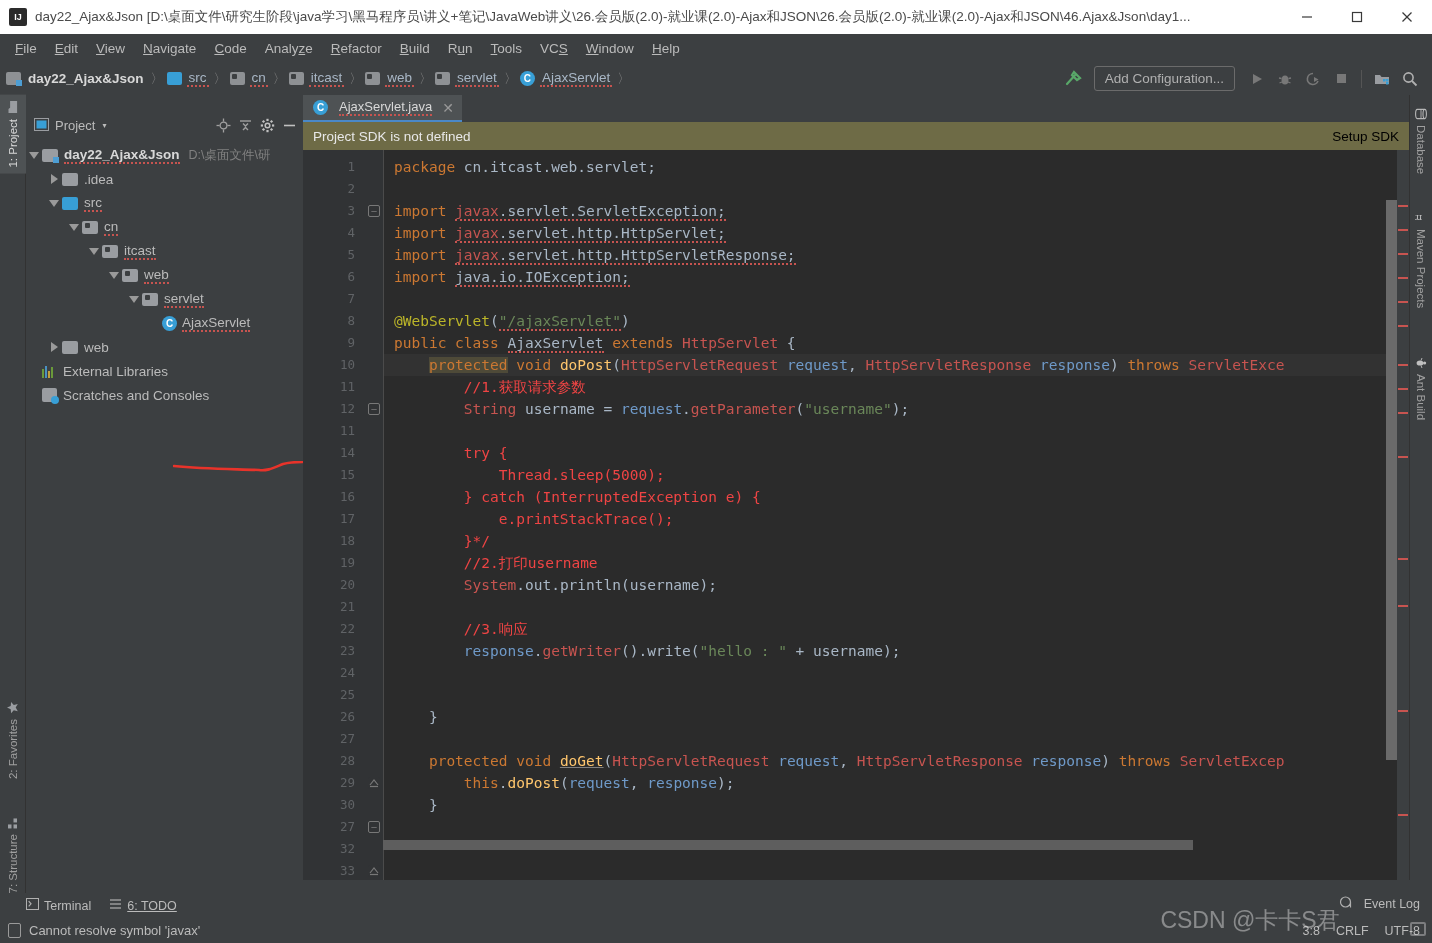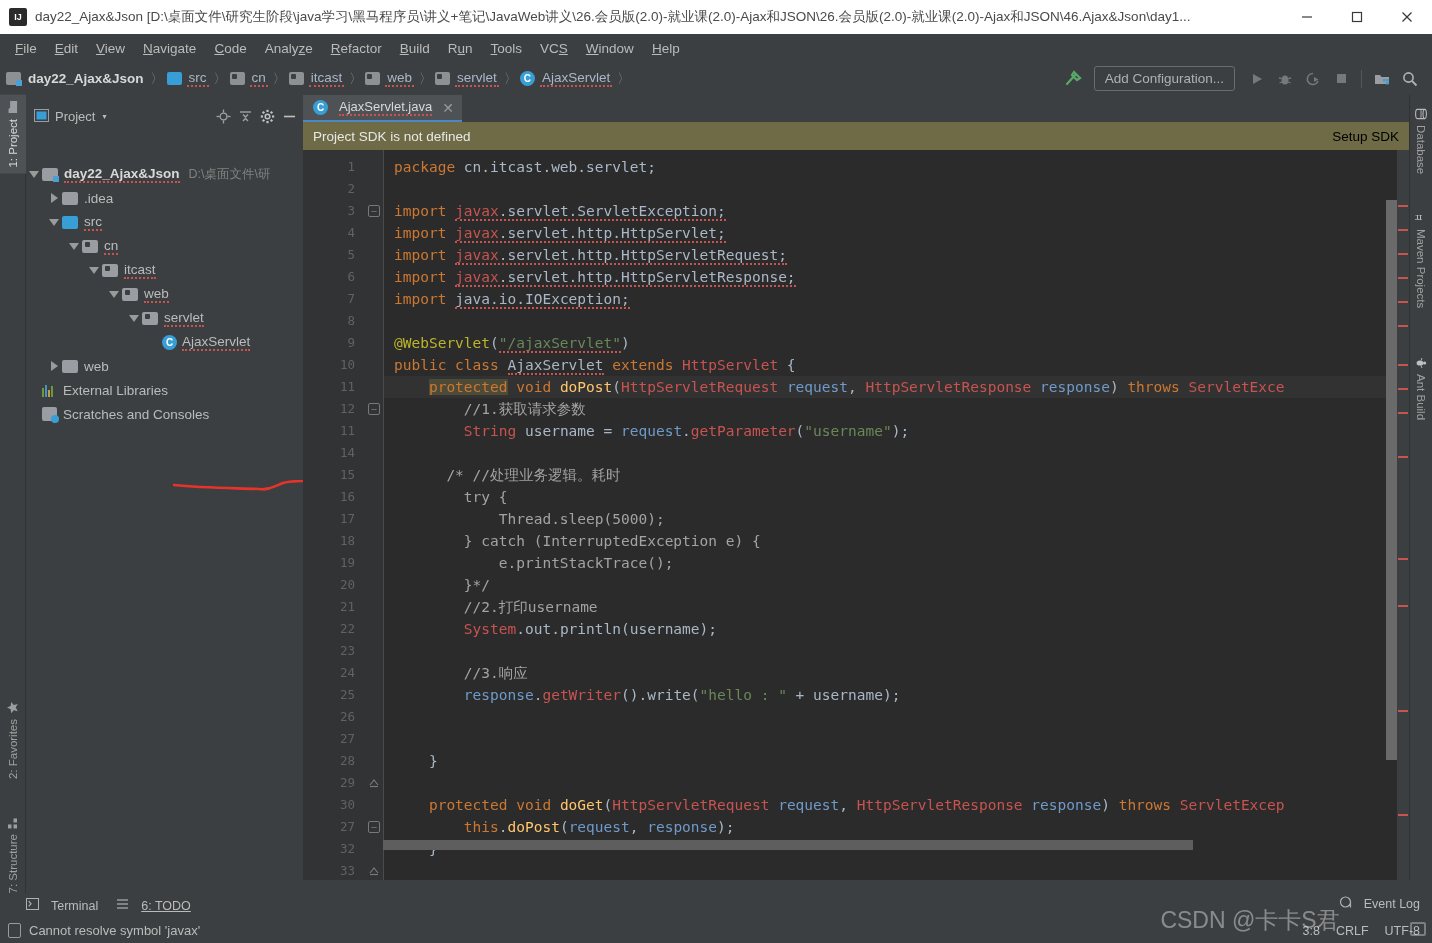--- a/index.html
+++ b/index.html
@@ -84,22 +84,22 @@
   .vtab {
     position: absolute; left: 0; width: 26px; color: #a0a0a0; font-size: 11.5px;
     writing-mode: vertical-rl; transform: rotate(180deg); white-space: nowrap;
     display: flex; align-items: center; padding: 6px 0; gap: 5px;
   }
   .vtab.active { background: #4e5254; color: #d8d8d8; }
   .vicon { width: 13px; height: 13px; flex: none; transform: rotate(90deg); }
 
   
   .project-panel {
-    position: absolute; left: 26px; top: 103px; width: 277px; height: 785px;
-    background: #3c3f41; display: flex; flex-direction: column; gap: 28px;
+    position: absolute; left: 26px; top: 112px; width: 277px; height: 785px;
+    background: #3c3f41; display: flex; flex-direction: column;
   }
   .pp-header {
     height: 27px; display: flex; align-items: center; padding: 0 4px 0 8px; flex: none;
   }
   .pp-title { color: #bbbbbb; font-size: 13px; margin-left: 6px; }
   .pp-caret { color: #bbb; font-size: 8px; margin-left: 7px; }
   .pp-tools { margin-left: auto; display: flex; align-items: center; gap: 2px; }
   .pp-tool { width: 20px; height: 20px; display:flex; align-items:center;justify-content:center; color: #a0a0a0; }
   .pp-tree { flex: 1; overflow: hidden; padding-top: 4px; position: relative; }
 
@@ -169,27 +169,27 @@
   .fold.tip { border: none; }
   .code-col { flex: 1; position: relative; padding-top: 6px; overflow: hidden;
               border-left: 1px solid #4b4b4b; background: #2b2b2b; }
   .cline {
     height: 22px; line-height: 22px; font-family: "DejaVu Sans Mono", monospace;
     font-size: 14.5px; white-space: pre; color: #a9b7c6; padding-left: 10px;
   }
   .cline.hl { background: #323232; }
   .kw { color: #cc7832; }
   .str { color: #6a8759; }
-  .cmt { color: #a3a3a3; }
+  .cmt { color: #ef4444; }
   .cls-err { color: #c75450; }
   .mth { color: #ffc66d; }
   .annot { color: #bbb529; }
   .param { color: #6f9ac9; }
   .err-u { border-bottom: 2px dotted #c75450; }
-  .warn-u { text-decoration-color: #808080; }
+  .warn-u { text-decoration: underline; text-decoration-color: #808080; }
   .hl-tok { background: #4e4a38; }
 
   
   .marker-bar {
     width: 12px; background: #3c3f41; flex: none; position: relative;
   }
   .marker { position: absolute; left: 1px; width: 10px; height: 2px; background: #c75450; }
   .vscroll {
     position: absolute; right: 12px; top: 0; width: 11px; background: #3c3f41;
   }
@@ -210,21 +210,21 @@
     position: absolute; right: 0; width: 23px; color: #a0a0a0; font-size: 11.5px;
     writing-mode: vertical-rl; white-space: nowrap;
     display: flex; align-items: center; padding: 6px 0; gap: 5px;
   }
 
   
   .bottom-strip {
     position: absolute; left: 0; top: 893px; width: 1432px; height: 25px;
     background: #3c3f41; display: flex; align-items: center; padding-left: 26px;
   }
-  .btab { display: flex; align-items: center; gap: 12px; color: #bbbbbb; font-size: 12.5px; margin-right: 18px; }
+  .btab { display: flex; align-items: center; gap: 5px; color: #bbbbbb; font-size: 12.5px; margin-right: 18px; }
 
   
   .statusbar {
     position: absolute; left: 0; top: 918px; width: 1432px; height: 25px;
     background: #3c3f41; display: flex; align-items: center; padding-left: 8px;
   }
   .sb-msg { color: #bbbbbb; font-size: 13px; margin-left: 8px; }
   .sb-right { margin-left: auto; display: flex; align-items: center; gap: 16px; padding-right: 12px;
               color: #bbbbbb; font-size: 12.5px; }
   .doc-ico { width: 13px; height: 15px; border: 1px solid #9a9a9a; border-radius: 2px; flex: none; }
@@ -609,31 +609,29 @@
         <div class="fold tip" style="top: 715px;"><svg width="12" height="12" viewBox="0 0 12 12">
             <path d="M2 8 L6 3 L10 8" fill="none" stroke="#787878" stroke-width="1.2"></path>
             <line x1="2" y1="9.5" x2="10" y2="9.5" stroke="#787878" stroke-width="1.2"></line>
           </svg></div>
       </div>
     <div class="code-col" id="code">
         <div class="cline"><span class="kw">package</span> cn.itcast.web.servlet;</div>
         <div class="cline">&nbsp;</div>
         <div class="cline"><span class="kw">import</span> <span class="err-u"><span class="cls-err">javax</span>.servlet.ServletException;</span></div>
         <div class="cline"><span class="kw">import</span> <span class="err-u"><span class="cls-err">javax</span>.servlet.http.HttpServlet;</span></div>
-        <div class="cline"><span class="kw">import</span> <span class="err-u"><span class="cls-err">javax</span>.servlet.http.HttpServletRequest;</span></div>
         <div class="cline"><span class="kw">import</span> <span class="err-u"><span class="cls-err">javax</span>.servlet.http.HttpServletResponse;</span></div>
         <div class="cline"><span class="kw">import</span> <span class="err-u">java.io.IOException;</span></div>
         <div class="cline">&nbsp;</div>
         <div class="cline"><span class="annot">@WebServlet</span>(<span class="str err-u">"/ajaxServlet"</span>)</div>
         <div class="cline"><span class="kw">public class</span> <span class="err-u">AjaxServlet</span> <span class="kw">extends</span> <span class="cls-err">HttpServlet</span> {</div>
         <div class="cline hl">    <span class="kw hl-tok">protected</span> <span class="kw">void</span> <span class="mth">doPost</span>(<span class="cls-err">HttpServletRequest</span> <span class="param">request</span>, <span class="cls-err">HttpServletResponse</span> <span class="param">response</span>) <span class="kw">throws</span> <span class="cls-err">ServletExce</span></div>
         <div class="cline">        <span class="cmt">//1.获取请求参数</span></div>
         <div class="cline">        <span class="cls-err">String</span> username = <span class="param">request</span>.<span class="cls-err">getParameter</span>(<span class="str">"username"</span>);</div>
         <div class="cline">&nbsp;</div>
-        <div class="cline">      <span class="cmt">/* //处理业务逻辑。耗时</span></div>
         <div class="cline">        <span class="cmt">try {</span></div>
         <div class="cline">            <span class="cmt">Thread.sleep(5000);</span></div>
         <div class="cline">        <span class="cmt">} catch (InterruptedException e) {</span></div>
         <div class="cline">            <span class="cmt">e.printStackTrace();</span></div>
         <div class="cline">        <span class="cmt">}*/</span></div>
         <div class="cline">        <span class="cmt">//2.打印username</span></div>
         <div class="cline">        <span class="cls-err">System</span>.out.println(username);</div>
         <div class="cline">&nbsp;</div>
         <div class="cline">        <span class="cmt">//3.响应</span></div>
         <div class="cline">        <span class="param">response</span>.<span class="cls-err">getWriter</span>().write(<span class="str">"hello : "</span> + username);</div>

